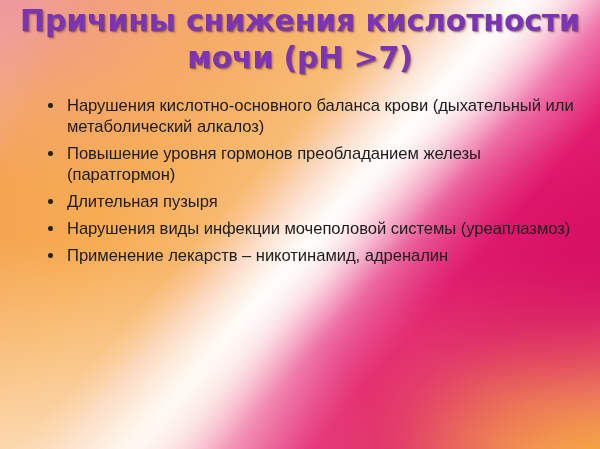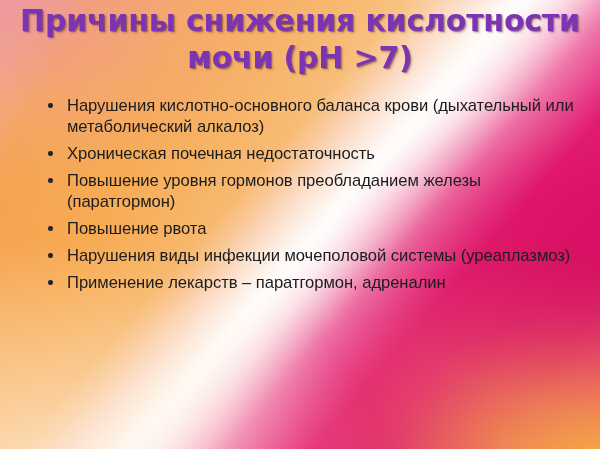--- a/index.html
+++ b/index.html
@@ -186,45 +186,41 @@
 
     <div class="title">Причины снижения кислотности мочи (pH &gt;7)</div>
 
     <ul class="bullets">
 
       <li class="bullet">
         <span class="dot"></span>
         <span class="txt">Нарушения кислотно-основного баланса крови (дыхательный или метаболический алкалоз)</span>
       </li>
 
-      <li class="bullet">
-        <span class="dot"></span>
-        <span class="txt">Хроническая почечная недостаточность</span>
-      </li>
 
 
 
       <li class="bullet">
         <span class="dot"></span>
         <span class="txt">Повышение уровня гормонов преобладанием железы (паратгормон)</span>
       </li>
 
 
       <li class="bullet">
         <span class="dot"></span>
-        <span class="txt">Повышение рвота</span>
+        <span class="txt">Длительная пузыря</span>
       </li>
 
       <li class="bullet">
         <span class="dot"></span>
         <span class="txt">Нарушения виды инфекции мочеполовой системы (уреаплазмоз)</span>
       </li>
 
       <li class="bullet">
         <span class="dot"></span>
-        <span class="txt">Применение лекарств – паратгормон, адреналин</span>
+        <span class="txt">Применение лекарств – никотинамид, адреналин</span>
       </li>
 
 
     </ul>
 
   </div>
 </div>
 
 </body></html>

